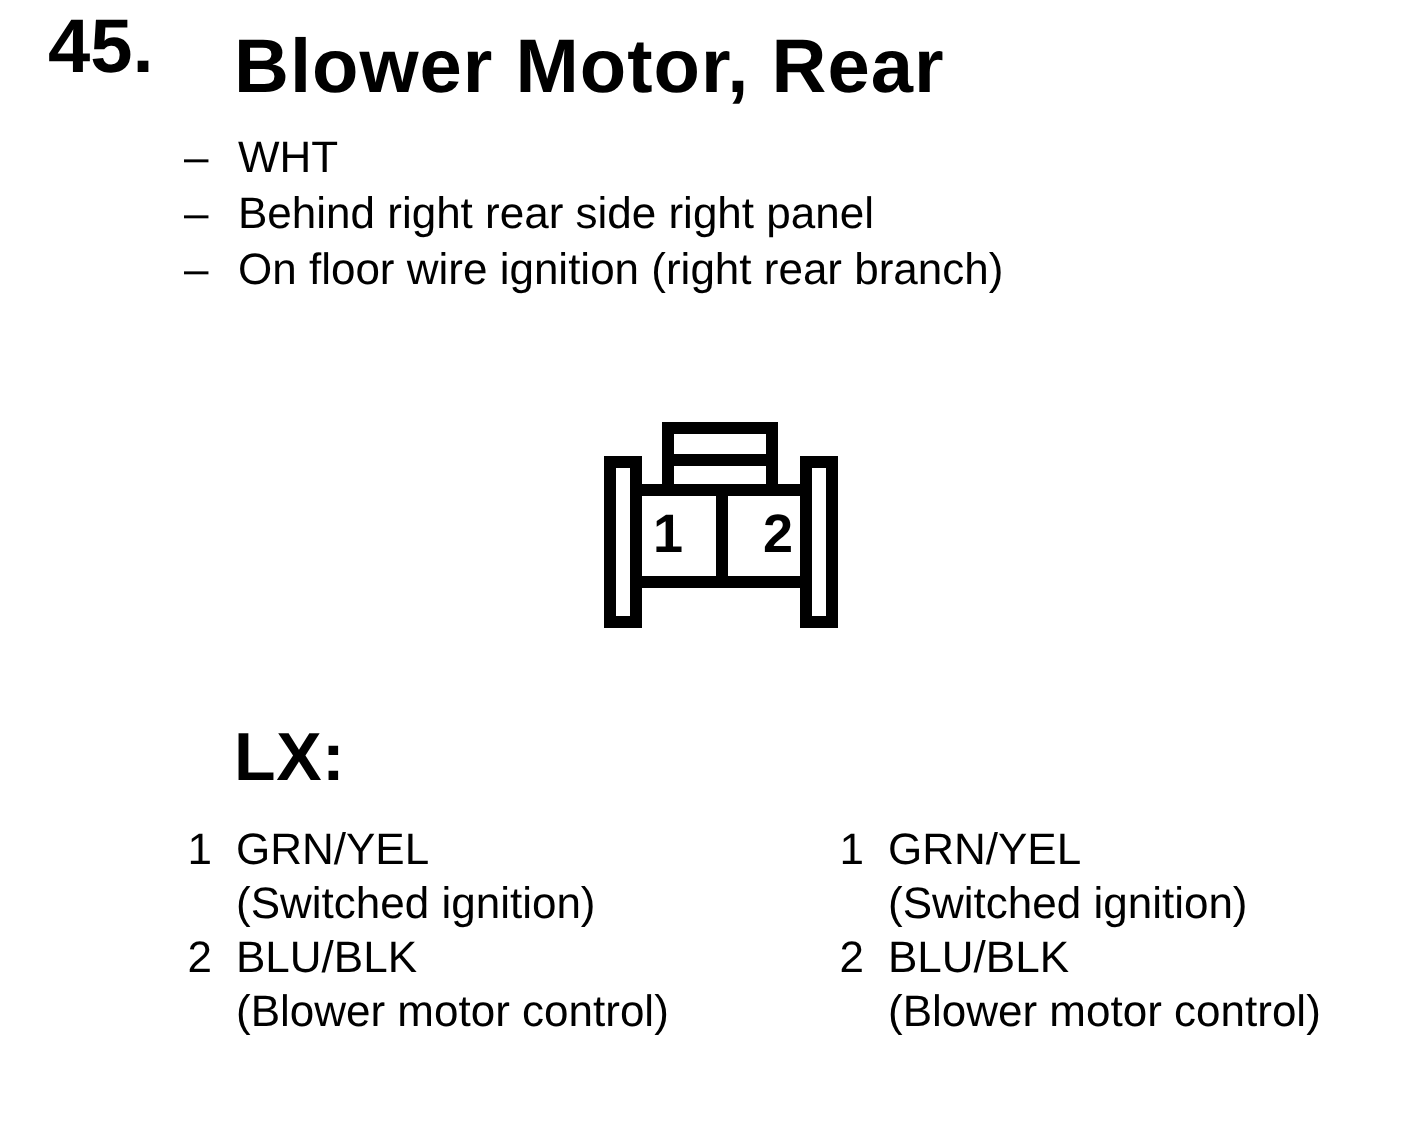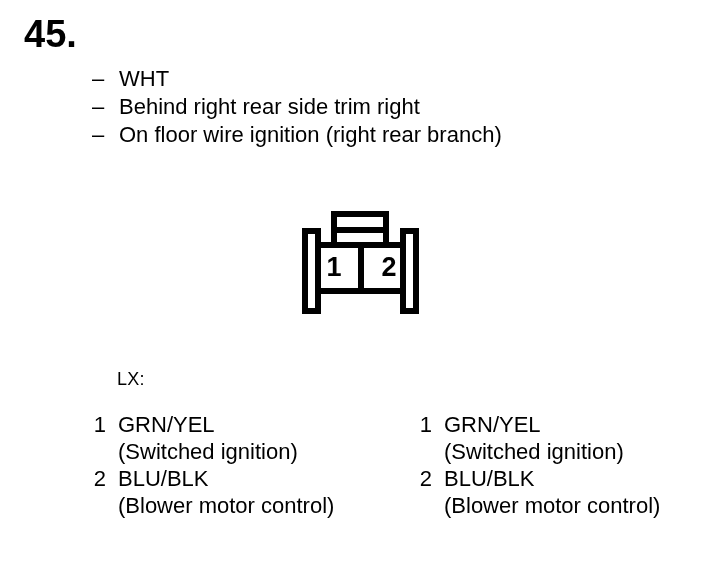--- a/index.html
+++ b/index.html
@@ -12,41 +12,41 @@
   .page {
     position: relative;
     width: 704px; height: 568px;
     background: #ffffff;
     overflow: hidden;
   }
   .abs { position: absolute; }
 
   
   .item-no {
-    left: 24px; top: 14px;
+    left: 24px; top: 4px;
     font-size: 38px; font-weight: bold; line-height: 40px;
     white-space: nowrap;
   }
   .page-title {
     left: 117px; top: 14px; margin: 0;
     font-size: 38px; font-weight: bold; line-height: 40px;
     letter-spacing: 0.5px; white-space: nowrap;
   }
 
   
   .notes { left: 92px; top: 65px; }
   .note-row { display: flex; font-size: 22px; line-height: 28px; white-space: nowrap; }
   .note-dash { width: 27px; flex: 0 0 27px; }
 
   
   .connector { left: 290px; top: 200px; }
 
   
   .col-heading {
-    font-size: 18px; font-weight: normal; line-height: 30px;
+    font-size: 34px; font-weight: bold; line-height: 30px;
     letter-spacing: 0.3px; white-space: nowrap;
   }
   .col-heading.lx { left: 117px; top: 364px; }
   .col-heading.ex { left: 405px; top: 364px; }
 
   .pin-col { top: 411px; }
   .pin-col.left  { left: 92px;  }
   .pin-col.right { left: 418px; }
   .pin-line { display: flex; font-size: 22px; line-height: 27px; white-space: nowrap; }
   .pin-num  { width: 14px; flex: 0 0 14px; text-align: right; margin-right: 12px; }
@@ -56,29 +56,30 @@
     font-weight: bold; font-size: 27px;
     fill: #000000;
   }
 </style>
 </head>
 <body>
 
 <div class="page">
 
   <span class="abs item-no">45.</span>
+  <h1 class="abs page-title">Blower Motor, Rear</h1>
 
   <div class="abs notes">
     <div class="note-row">
       <span class="note-dash">–</span>
       <span>WHT</span>
     </div>
     <div class="note-row">
       <span class="note-dash">–</span>
-      <span>Behind right rear side trim right</span>
+      <span>Behind right rear side right panel</span>
     </div>
     <div class="note-row">
       <span class="note-dash">–</span>
       <span>On floor wire ignition (right rear branch)</span>
     </div>
   </div>
 
   <svg class="abs connector" width="150" height="130" viewBox="0 0 150 130">
     <g fill="#ffffff" stroke="#000000" stroke-width="6" stroke-linejoin="miter" stroke-linecap="butt">
       <rect x="44" y="14" width="52" height="31"></rect>

